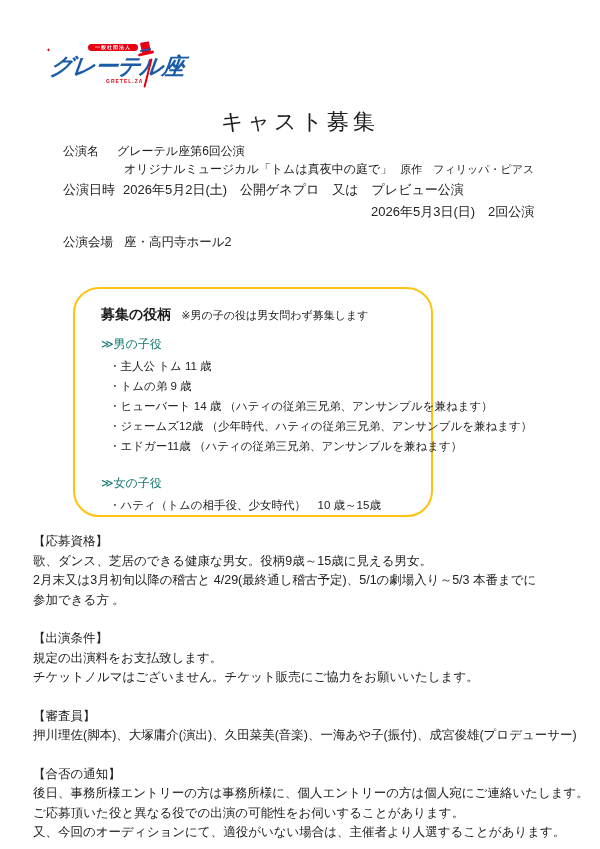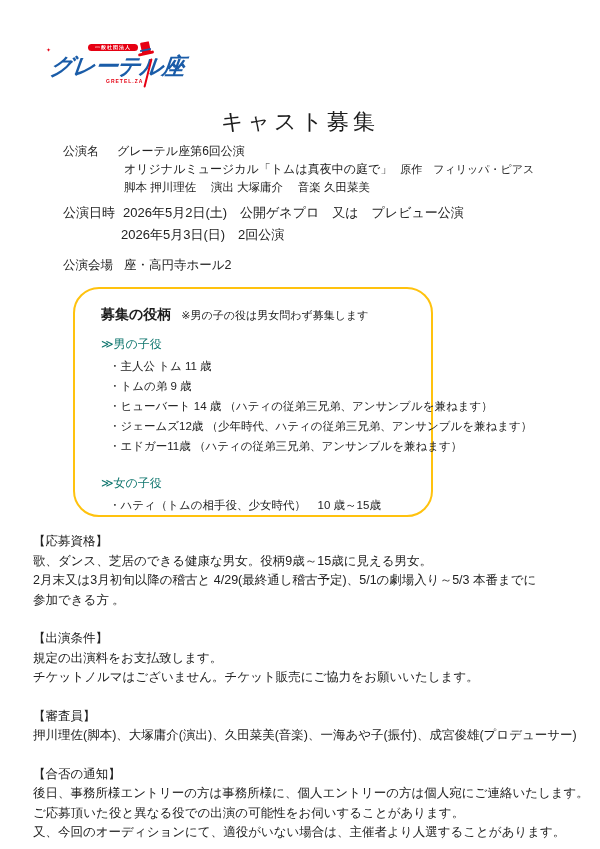--- a/index.html
+++ b/index.html
@@ -35,21 +35,21 @@
   .info{position:absolute;left:63px;top:143px;font-size:12px;line-height:17px;
     white-space:nowrap;color:#222;}
   .info-row{margin-bottom:1px;}
   .lbl{display:inline-block;}
   .name-label{margin-right:18px;}
   .indent1{padding-left:61px;}
   .small-credit{font-size:11px;margin-left:8px;}
   .staff-line{font-size:11.5px;margin-bottom:6px;}
   .date-row{font-size:13px;line-height:21px;}
   .date-label{margin-right:8px;}
-  .indent2{padding-left:58px;}
+  .indent2{padding-left:58px;text-align:right;}
   .venue-row{font-size:12.5px;margin-top:12px;}
   .venue-label{margin-right:11px;}
 
   
   .roles-box{position:absolute;left:73px;top:287px;width:360px;height:230px;
     box-sizing:border-box;border:2px solid #ffc20e;border-radius:26px;
     padding:16px 22px 0 26px;}
   .roles-heading-row{margin-bottom:12px;white-space:nowrap;}
   .roles-heading{font-size:14px;font-weight:bold;color:#1c1c1c;}
   .roles-note{font-size:11px;margin-left:10px;color:#222;}
@@ -87,23 +87,20 @@
   </div>
 
   <h1 class="doc-title">キャスト募集</h1>
 
   <div class="info">
     <div class="info-row">
       <span class="lbl name-label">公演名</span><span>グレーテル座第6回公演</span>
     </div>
     <div class="info-row indent1">
       <span>オリジナルミュージカル「トムは真夜中の庭で」</span><span class="small-credit">原作　フィリッパ・ピアス</span>
-    </div>
-    <div class="info-row indent1 staff-line">
-      <span>脚本 押川理佐　 演出 大塚庸介　 音楽 久田菜美</span>
     </div>
     <div class="info-row date-row">
       <span class="lbl date-label">公演日時</span><span>2026年5月2日(土)　公開ゲネプロ　又は　プレビュー公演</span>
     </div>
     <div class="info-row date-row indent2">
       <span>2026年5月3日(日)　2回公演</span>
     </div>
     <div class="info-row venue-row">
       <span class="lbl venue-label">公演会場</span><span>座・高円寺ホール2</span>
     </div>

